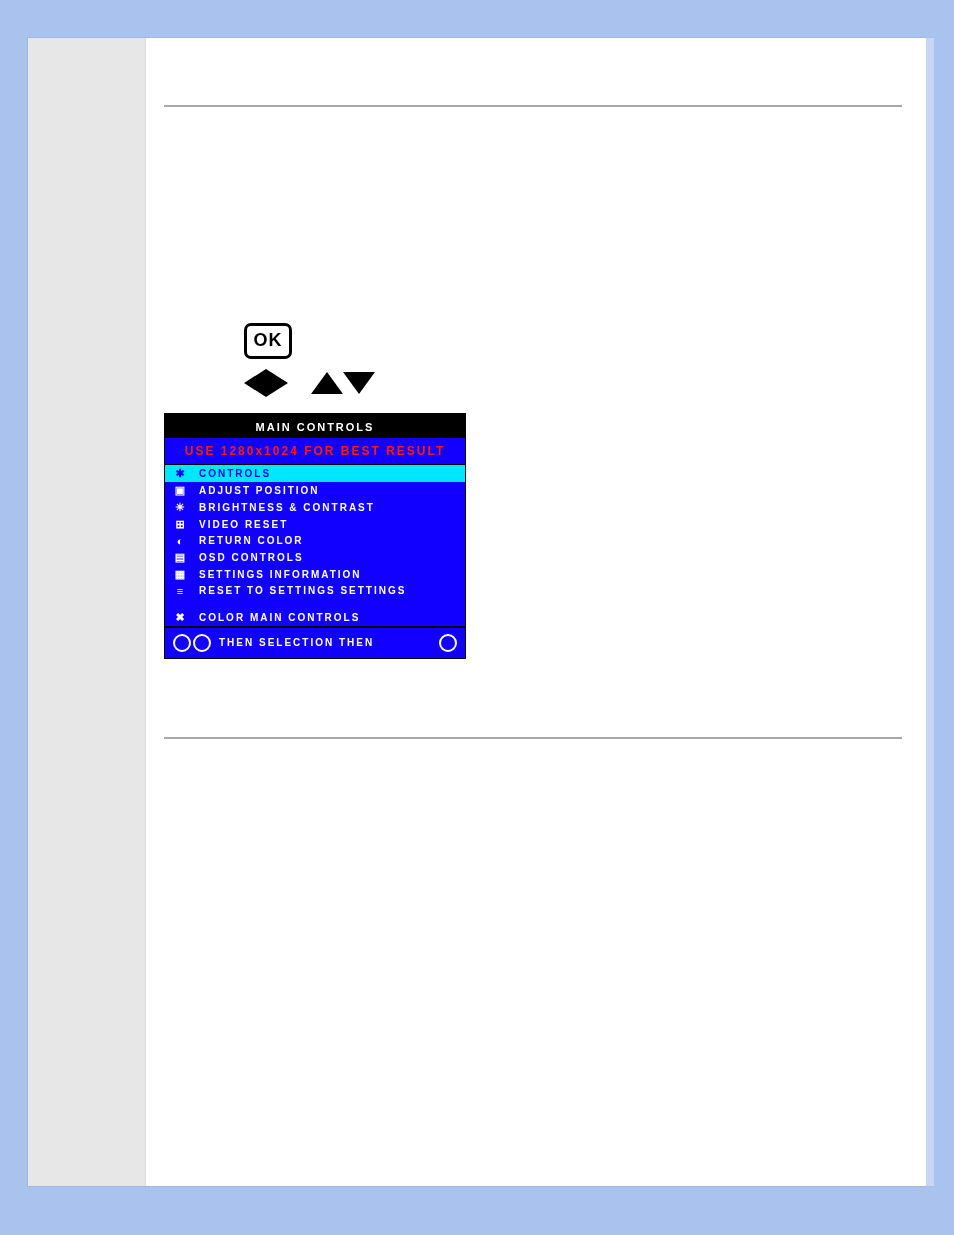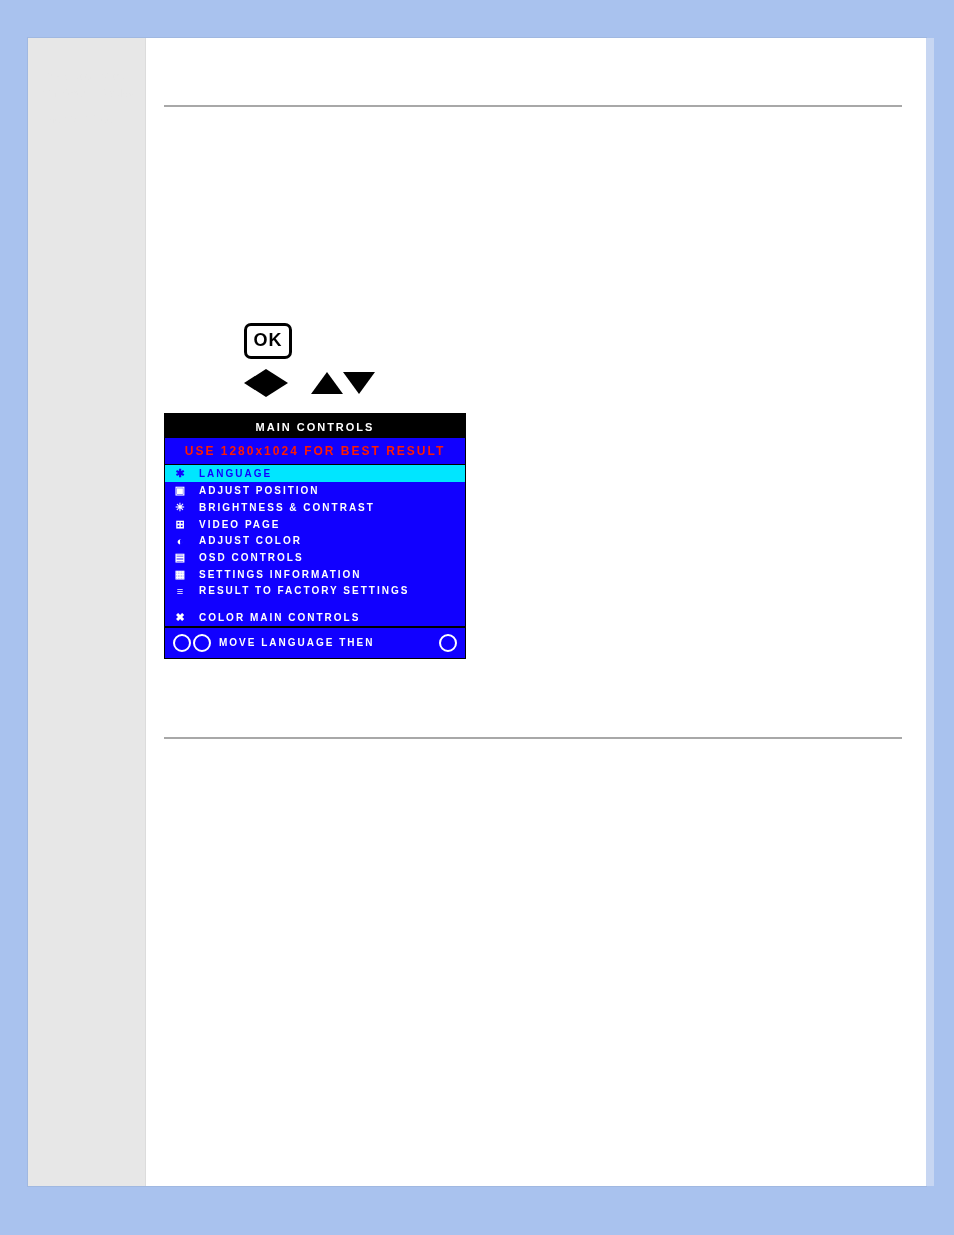--- a/index.html
+++ b/index.html
@@ -159,62 +159,62 @@
         <span class="txt"></span>
       </div>
     </div>
 
     <div class="osd">
       <div class="header">MAIN CONTROLS</div>
       <div class="note">USE 1280x1024 FOR BEST RESULT</div>
       <div class="items">
         <div class="item sel">
           <span class="mico">✱</span>
-          <span>LANGUAGE</span>
+          <span>CONTROLS</span>
         </div>
         <div class="item">
           <span class="mico">▣</span>
           <span>ADJUST POSITION</span>
         </div>
         <div class="item">
           <span class="mico">☀</span>
           <span>BRIGHTNESS &amp; CONTRAST</span>
         </div>
         <div class="item">
           <span class="mico">⊞</span>
-          <span>VIDEO PAGE</span>
+          <span>VIDEO RESET</span>
         </div>
         <div class="item">
           <span class="mico">◐</span>
-          <span>ADJUST COLOR</span>
+          <span>RETURN COLOR</span>
         </div>
         <div class="item">
           <span class="mico">▤</span>
           <span>OSD CONTROLS</span>
         </div>
         <div class="item">
           <span class="mico">▦</span>
           <span>SETTINGS INFORMATION</span>
         </div>
         <div class="item">
           <span class="mico">≡</span>
-          <span>RESULT TO FACTORY SETTINGS</span>
+          <span>RESET TO SETTINGS SETTINGS</span>
         </div>
         <div class="section-sp"></div>
         <div class="item">
           <span class="mico">✖</span>
           <span>COLOR MAIN CONTROLS</span>
         </div>
       </div>
       <div class="footer">
         <span class="dual">
           <span class="ficon"></span>
           <span class="ficon"></span>
         </span>
-        <span>MOVE LANGUAGE THEN</span>
+        <span>THEN SELECTION THEN</span>
         <span class="ficon" style="margin-left:auto"></span>
       </div>
     </div>
 
     <div class="toplink">
       <a href="#">RETURN TO TOP OF THE PAGE</a>
     </div>
     <hr>
 
     <h2>The OSD Tree</h2>

